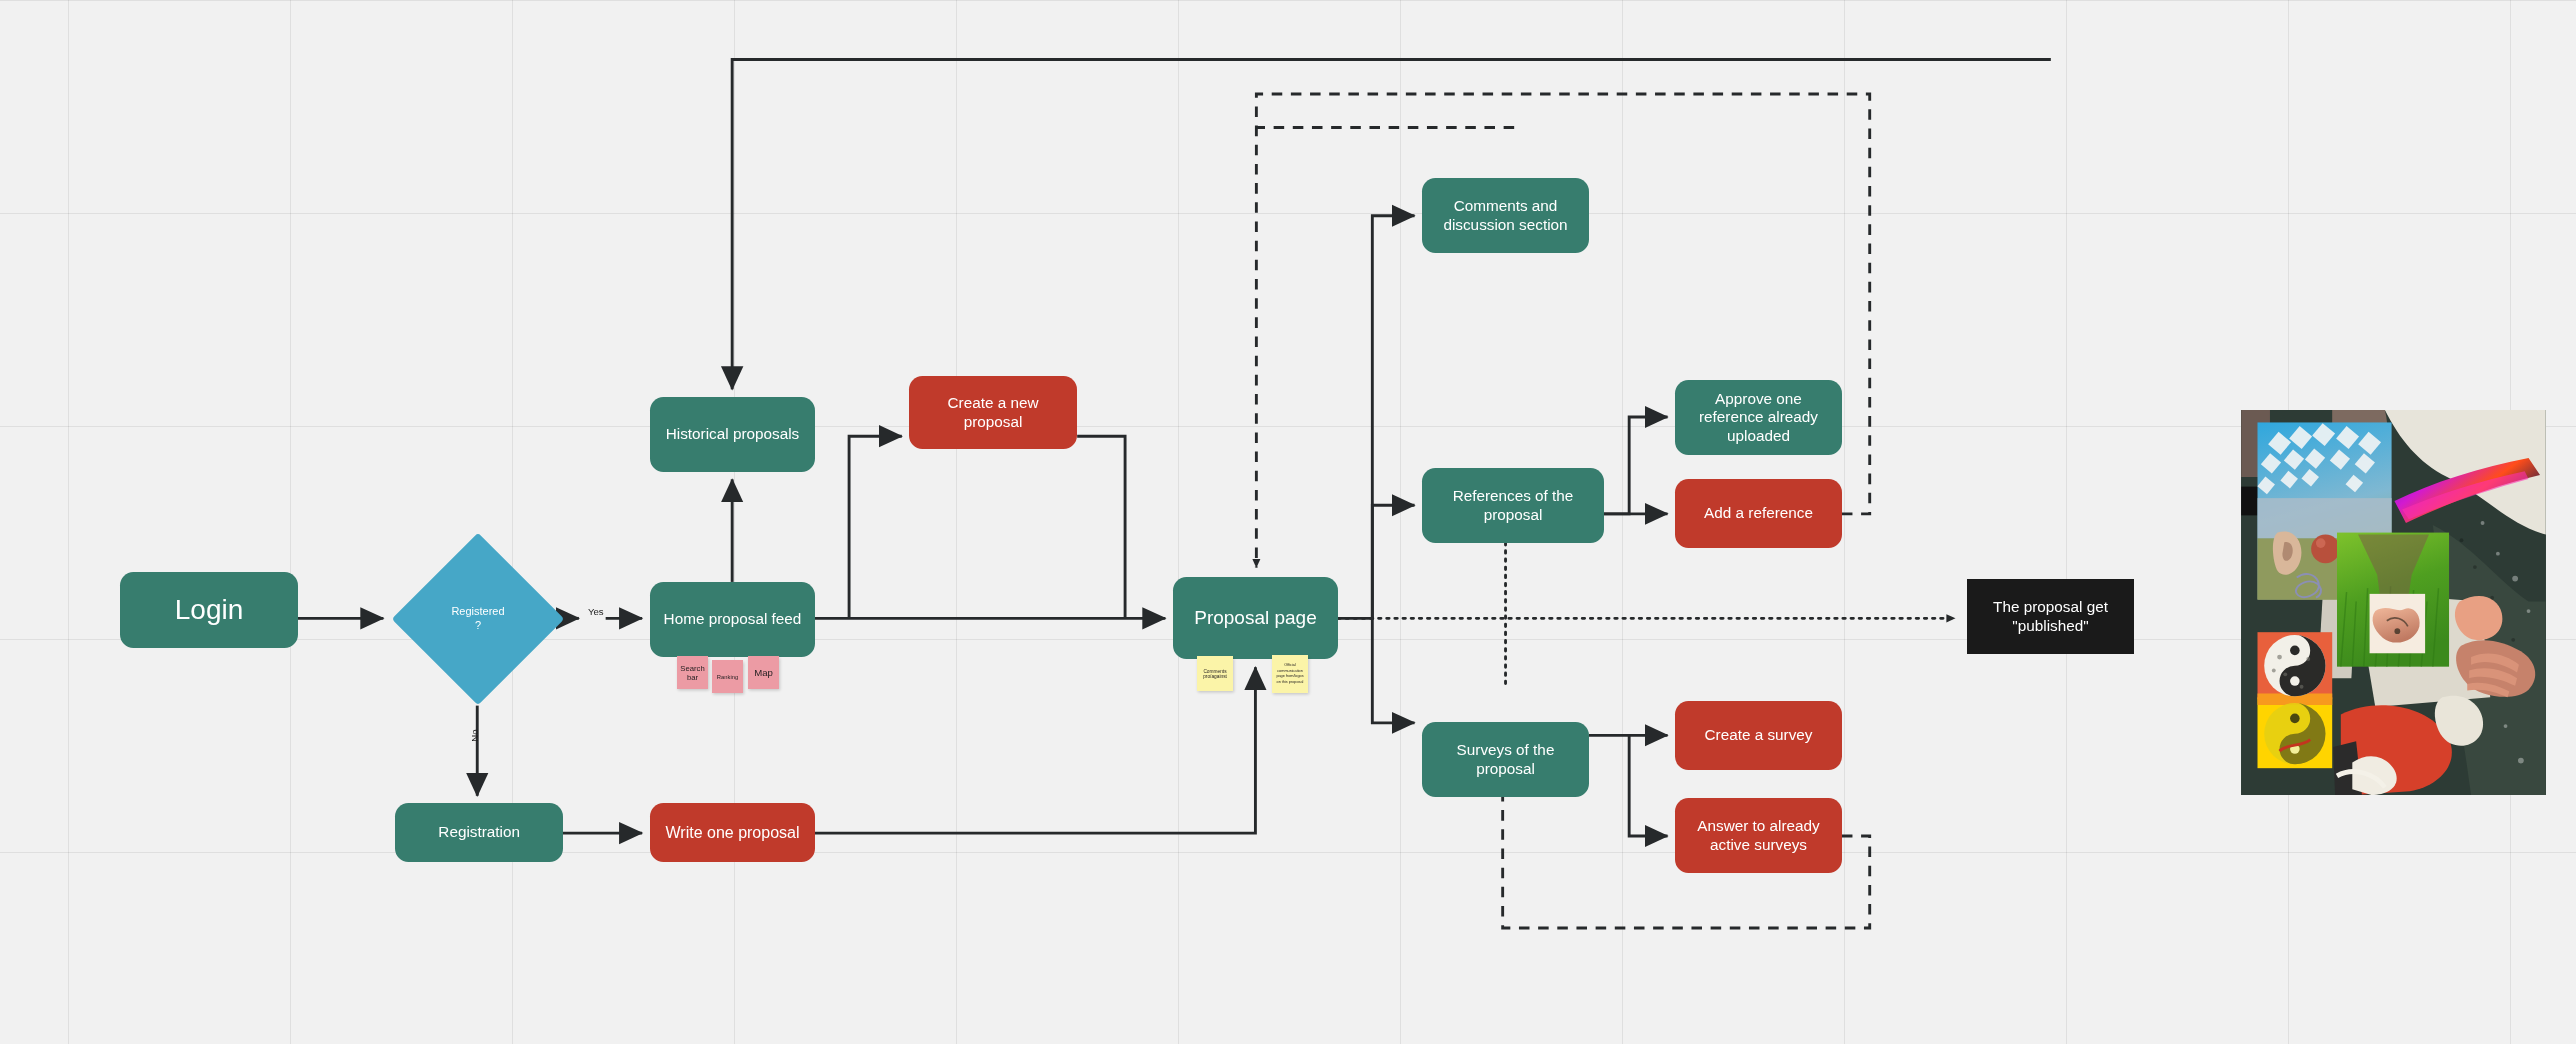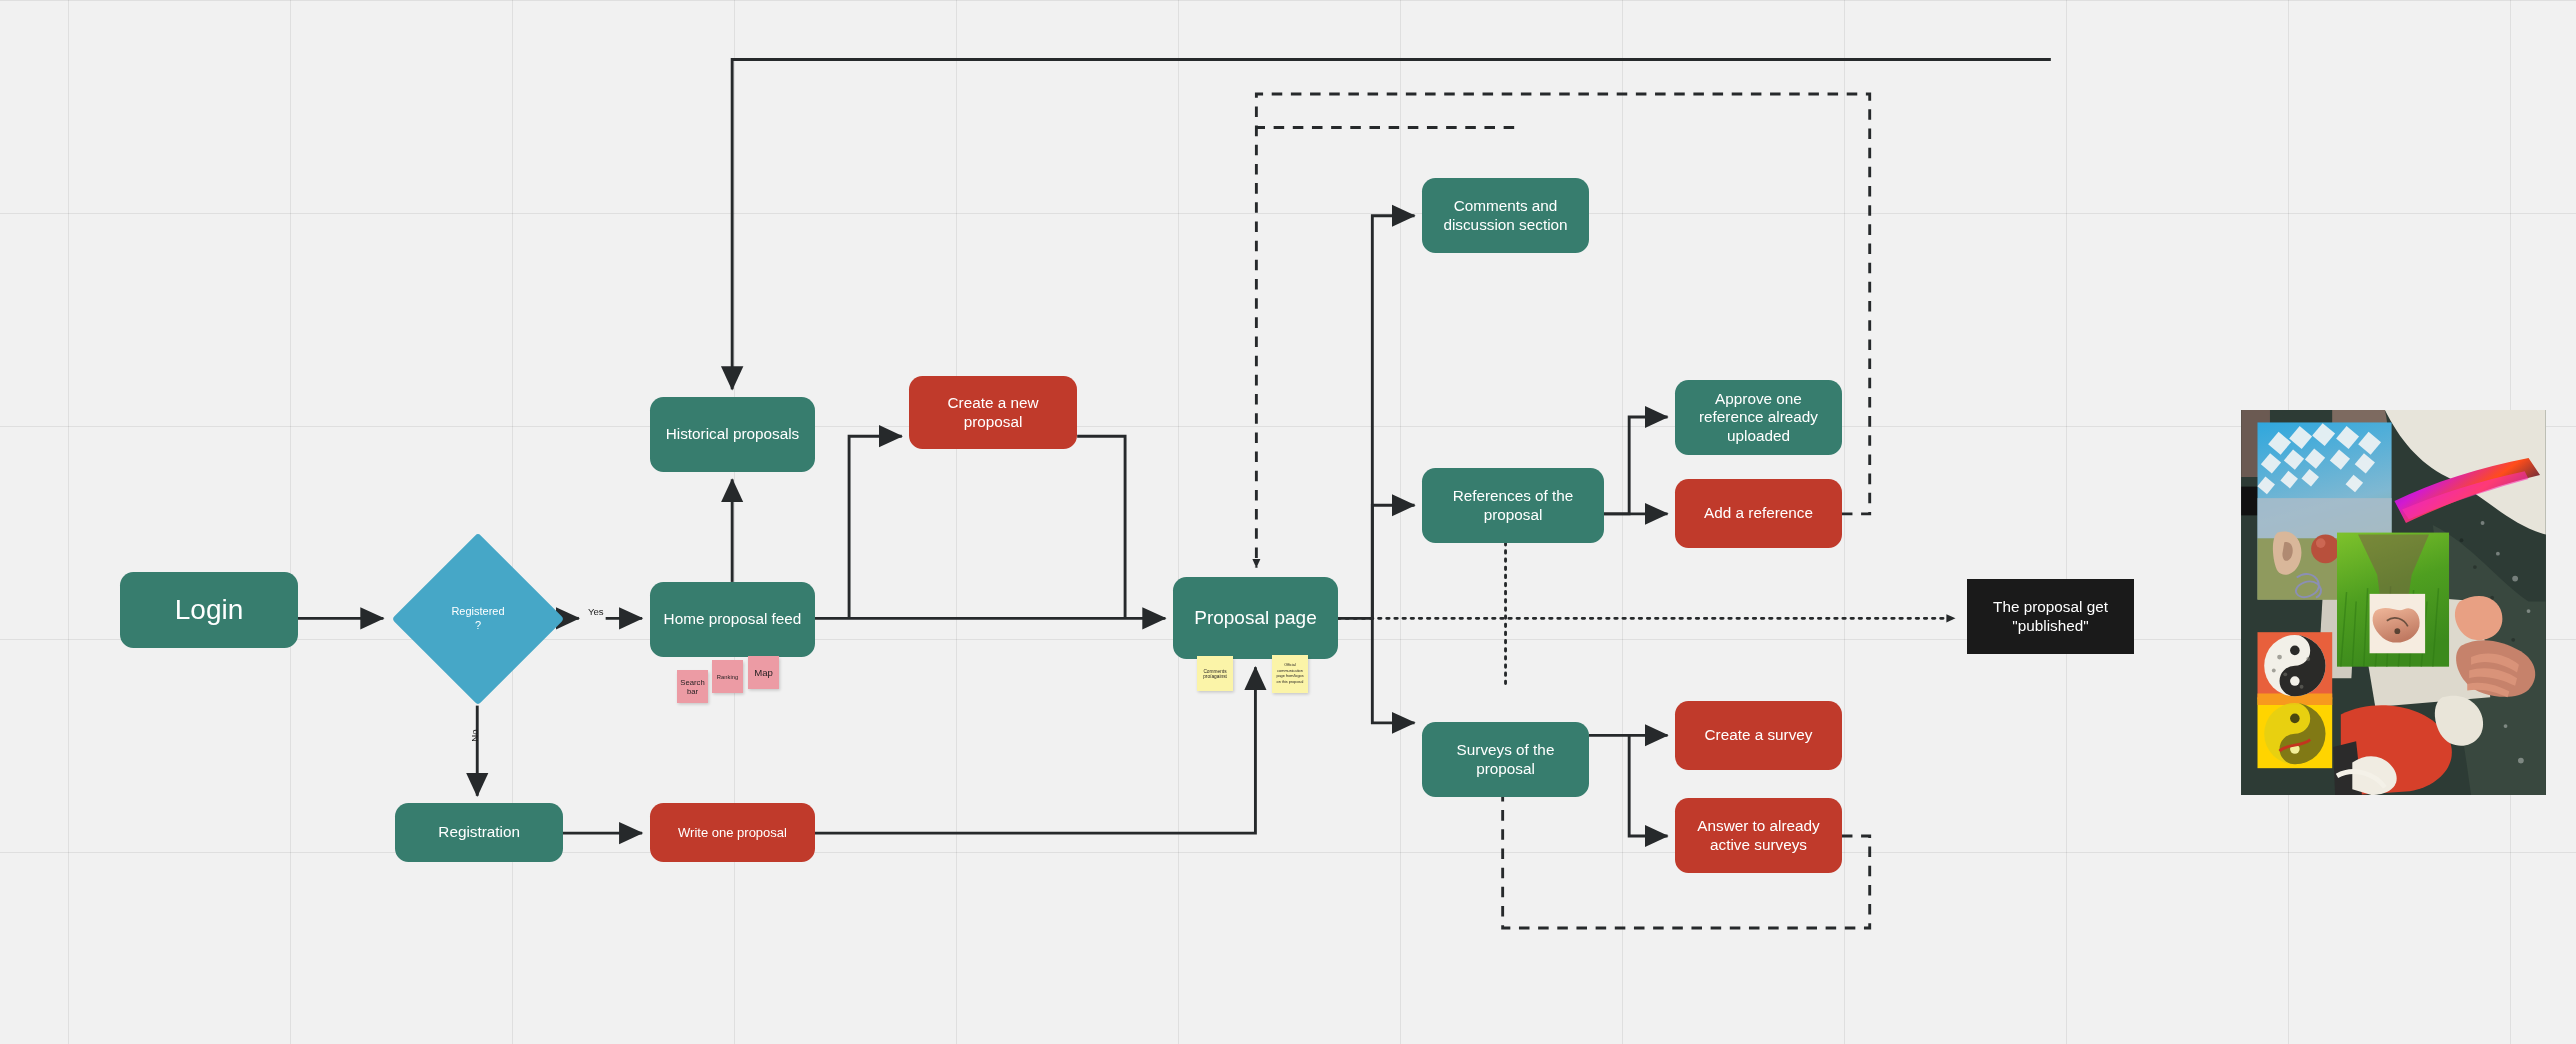--- a/index.html
+++ b/index.html
@@ -171,21 +171,21 @@
 
   <div class="node n-green" style="left:650px; top:397px; width:165px; height:75px; font-size:15.3px;">Historical proposals</div>
 
   <div class="node n-red" style="left:909px; top:376px; width:168px; height:73px; font-size:15.3px;">Create a new
 proposal</div>
 
   <div class="node n-green" style="left:650px; top:582px; width:165px; height:75px; font-size:15.3px;">Home proposal feed</div>
 
   <div class="node n-green" style="left:395px; top:803px; width:168px; height:59px; font-size:15.3px;padding-left:8px;">Registration</div>
 
-  <div class="node n-red" style="left:650px; top:803px; width:165px; height:59px; font-size:13px;">Write one proposal</div>
+  <div class="node n-red" style="left:650px; top:803px; width:165px; height:59px; font-size:16px;">Write one proposal</div>
 
   <div class="node n-green" style="left:1173px; top:577px; width:165px; height:82px; font-size:19px;">Proposal page</div>
 
   <div class="node n-green" style="left:1422px; top:178px; width:167px; height:75px; font-size:15.3px;">Comments and
 discussion section</div>
 
   <div class="node n-green" style="left:1422px; top:468px; width:182px; height:75px; font-size:15.3px;">References of the
 proposal</div>
 
   <div class="node n-green" style="left:1422px; top:685px; width:167px; height:75px; font-size:15.3px;margin-top:37px;">Surveys of the
@@ -198,21 +198,21 @@
   <div class="node n-red" style="left:1675px; top:479px; width:167px; height:69px; font-size:15.3px;">Add a reference</div>
 
   <div class="node n-red" style="left:1675px; top:701px; width:167px; height:69px; font-size:15.3px;">Create a survey</div>
 
   <div class="node n-red" style="left:1675px; top:798px; width:167px; height:75px; font-size:15.3px;">Answer to already
 active surveys</div>
 
   <div class="node n-black" style="left:1967px; top:579px; width:167px; height:75px; font-size:15.3px;">The proposal get
 "published"</div>
 
-  <div class="sticky sticky-pink" style="left:677px; top:656px; width:31px; height:33px; font-size:7.7px;margin-top:14px;">Search
+  <div class="sticky sticky-pink" style="left:677px; top:656px; width:31px; height:33px; font-size:7.7px;">Search
 bar</div>
   <div class="sticky sticky-pink" style="left:712px; top:660px; width:31px; height:33px; font-size:5.8px;">Ranking</div>
   <div class="sticky sticky-pink" style="left:748px; top:656px; width:31px; height:33px; font-size:9.6px;">Map</div>
   <div class="sticky sticky-yellow" style="left:1197px; top:656px; width:36px; height:35px; font-size:4.8px;">Comments
 pro/against</div>
   <div class="sticky sticky-yellow" style="left:1272px; top:655px; width:36px; height:38px; font-size:3.8px; line-height:1.45;">Official
 communication
 page from/logos
 on this proposal</div>
 

